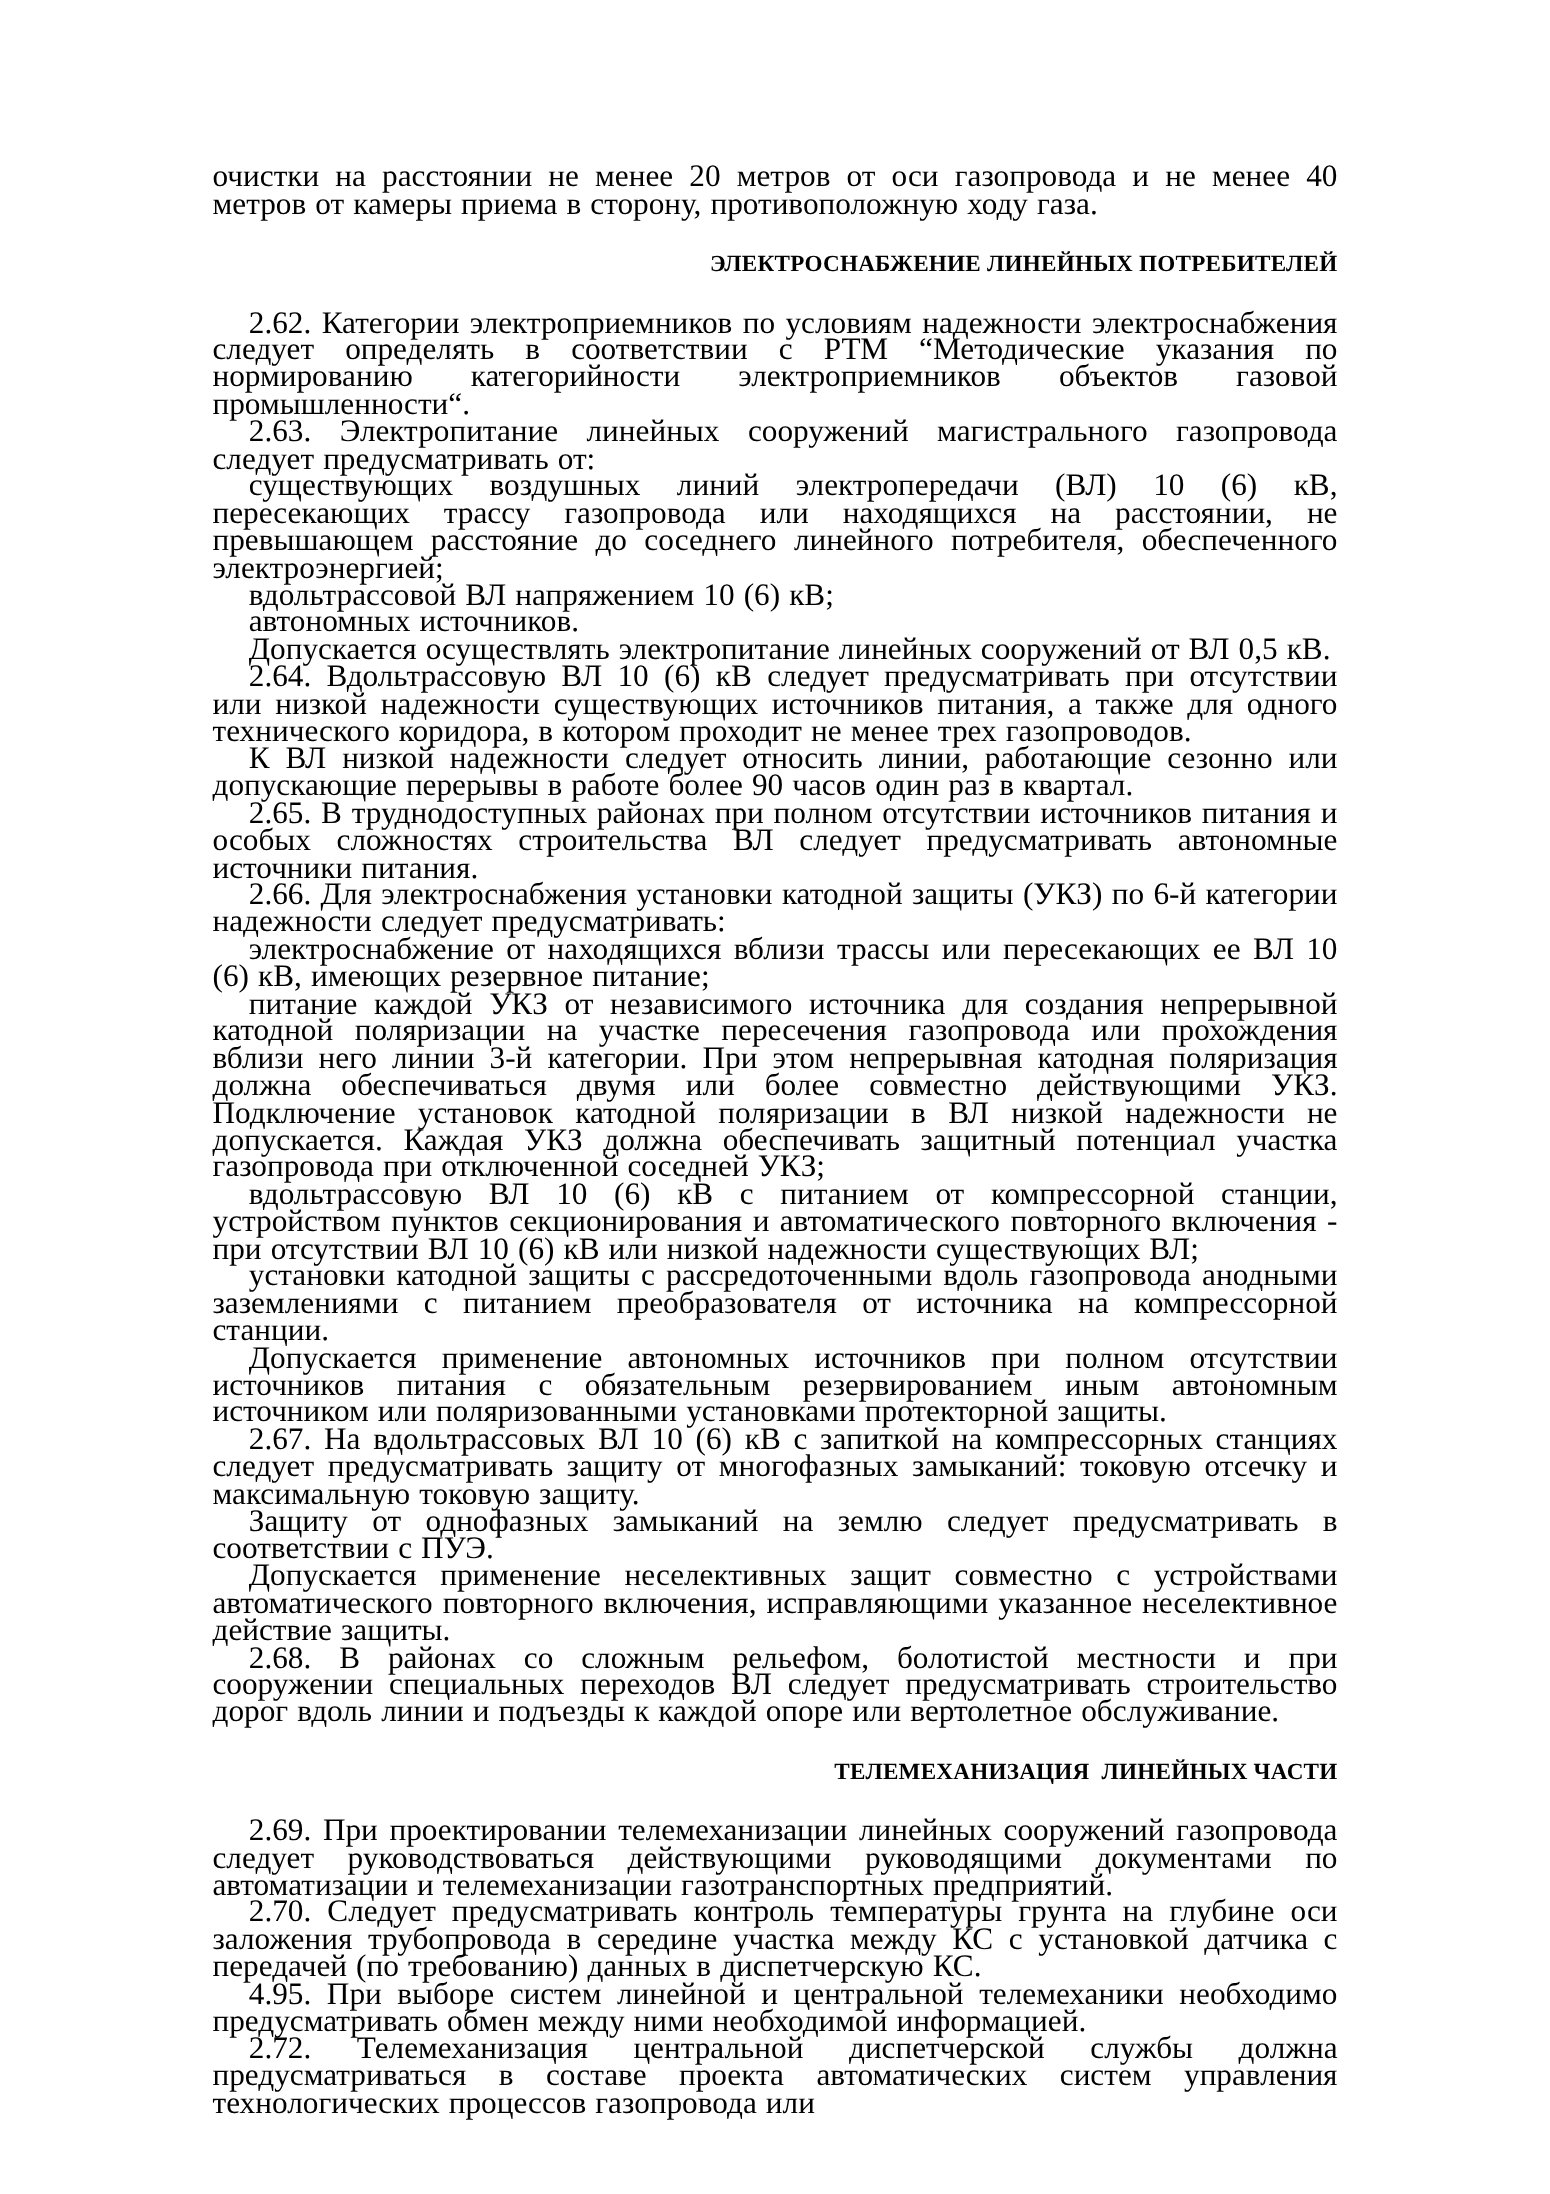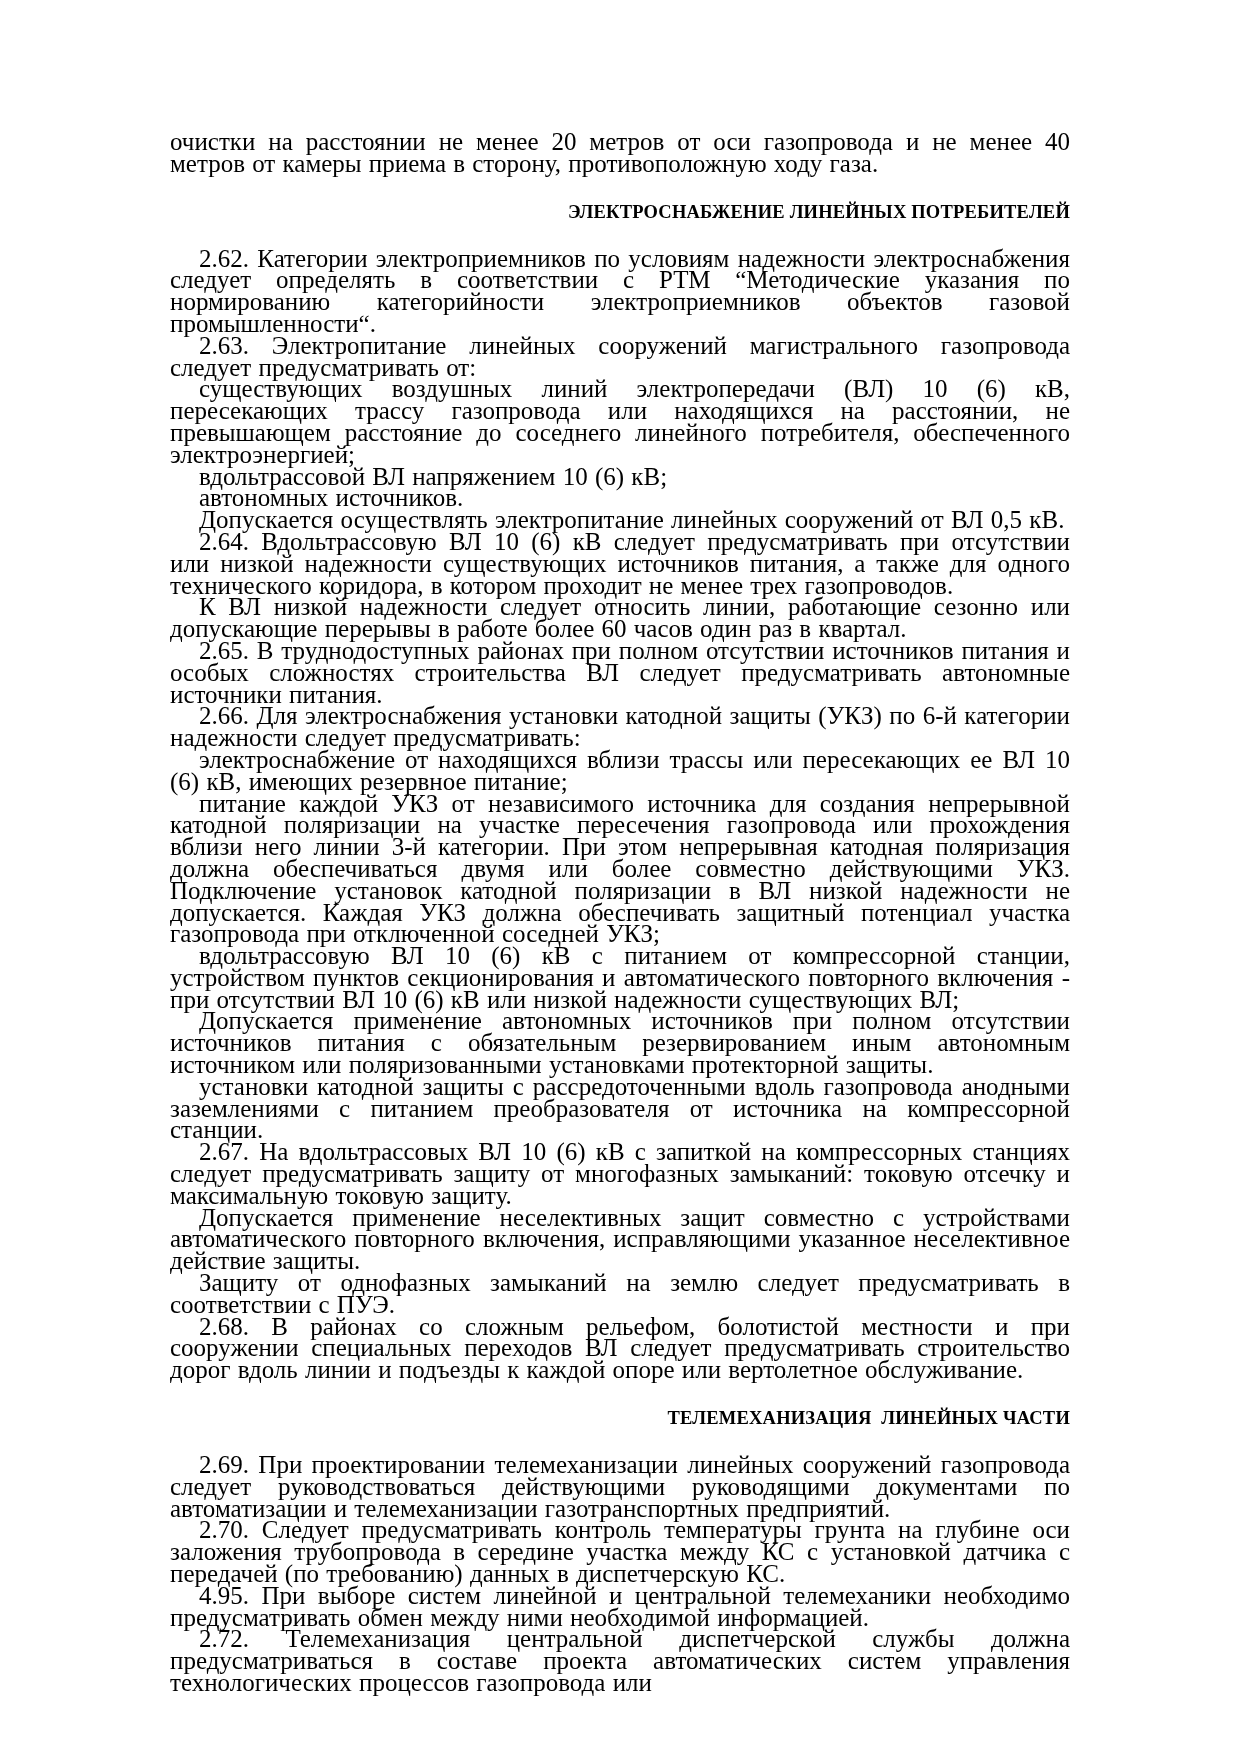--- a/index.html
+++ b/index.html
@@ -48,31 +48,31 @@
   <div class="content">
       <p class="para">очистки на расстоянии не менее 20 метров от оси газопровода и не менее 40 метров от камеры приема в сторону, противоположную ходу газа.</p>
       <h2 class="heading">ЭЛЕКТРОСНАБЖЕНИЕ ЛИНЕЙНЫХ ПОТРЕБИТЕЛЕЙ</h2>
       <p class="para indent">2.62. Категории электроприемников по условиям надежности электроснабжения следует определять в соответствии с РТМ “Методические указания по нормированию категорийности электроприемников объектов газовой промышленности“.</p>
       <p class="para indent">2.63. Электропитание линейных сооружений магистрального газопровода следует предусматривать от:</p>
       <p class="para indent">существующих воздушных линий электропередачи (ВЛ) 10 (6) кВ, пересекающих трассу газопровода или находящихся на расстоянии, не превышающем расстояние до соседнего линейного потребителя, обеспеченного электроэнергией;</p>
       <p class="para indent">вдольтрассовой ВЛ напряжением 10 (6) кВ;</p>
       <p class="para indent">автономных источников.</p>
       <p class="para indent">Допускается осуществлять электропитание линейных сооружений от ВЛ 0,5 кВ.</p>
       <p class="para indent">2.64. Вдольтрассовую ВЛ 10 (6) кВ следует предусматривать при отсутствии или низкой надежности существующих источников питания, а также для одного технического коридора, в котором проходит не менее трех газопроводов.</p>
-      <p class="para indent">К ВЛ низкой надежности следует относить линии, работающие сезонно или допускающие перерывы в работе более 60 часов один раз в квартал.</p>
+      <p class="para indent">К ВЛ низкой надежности следует относить линии, работающие сезонно или допускающие перерывы в работе более 90 часов один раз в квартал.</p>
       <p class="para indent">2.65. В труднодоступных районах при полном отсутствии источников питания и особых сложностях строительства ВЛ следует предусматривать автономные источники питания.</p>
       <p class="para indent">2.66. Для электроснабжения установки катодной защиты (УКЗ) по 6-й категории надежности следует предусматривать:</p>
       <p class="para indent">электроснабжение от находящихся вблизи трассы или пересекающих ее ВЛ 10 (6) кВ, имеющих резервное питание;</p>
       <p class="para indent">питание каждой УКЗ от независимого источника для создания непрерывной катодной поляризации на участке пересечения газопровода или прохождения вблизи него линии 3-й категории. При этом непрерывная катодная поляризация должна обеспечиваться двумя или более совместно действующими УКЗ. Подключение установок катодной поляризации в ВЛ низкой надежности не допускается. Каждая УКЗ должна обеспечивать защитный потенциал участка газопровода при отключенной соседней УКЗ;</p>
       <p class="para indent">вдольтрассовую ВЛ 10 (6)  кВ с питанием от компрессорной станции, устройством пунктов секционирования и автоматического повторного включения - при отсутствии ВЛ 10 (6) кВ или низкой надежности существующих ВЛ;</p>
+      <p class="para indent">установки катодной защиты с рассредоточенными вдоль газопровода анодными заземлениями с питанием преобразователя от источника на компрессорной станции.</p>
       <p class="para indent">Допускается применение автономных источников при полном отсутствии источников питания с обязательным резервированием иным автономным источником или поляризованными установками протекторной защиты.</p>
-      <p class="para indent">установки катодной защиты с рассредоточенными вдоль газопровода анодными заземлениями с питанием преобразователя от источника на компрессорной станции.</p>
       <p class="para indent">2.67. На вдольтрассовых ВЛ 10 (6) кВ с запиткой на компрессорных станциях следует предусматривать защиту от многофазных замыканий: токовую отсечку и максимальную токовую защиту.</p>
+      <p class="para indent">Защиту от однофазных замыканий на землю следует предусматривать в соответствии с ПУЭ.</p>
       <p class="para indent">Допускается применение неселективных защит совместно с устройствами автоматического повторного включения, исправляющими указанное неселективное действие защиты.</p>
-      <p class="para indent">Защиту от однофазных замыканий на землю следует предусматривать в соответствии с ПУЭ.</p>
       <p class="para indent">2.68. В районах со сложным рельефом, болотистой местности и при сооружении специальных переходов ВЛ следует предусматривать строительство дорог вдоль линии и подъезды к каждой опоре или вертолетное обслуживание.</p>
       <h2 class="heading">ТЕЛЕМЕХАНИЗАЦИЯ  ЛИНЕЙНЫХ ЧАСТИ</h2>
       <p class="para indent">2.69. При проектировании телемеханизации линейных сооружений газопровода следует руководствоваться действующими руководящими документами по автоматизации и телемеханизации газотранспортных предприятий.</p>
       <p class="para indent">2.70. Следует предусматривать контроль температуры грунта на глубине оси заложения трубопровода в середине участка между КС с установкой датчика с передачей (по требованию) данных в диспетчерскую КС.</p>
       <p class="para indent">4.95. При выборе систем линейной и центральной телемеханики необходимо предусматривать обмен между ними необходимой информацией.</p>
       <p class="para indent">2.72. Телемеханизация центральной диспетчерской службы должна предусматриваться в составе проекта автоматических систем управления технологических процессов газопровода или</p>
     </div>
 </div>
 
 </body></html>

